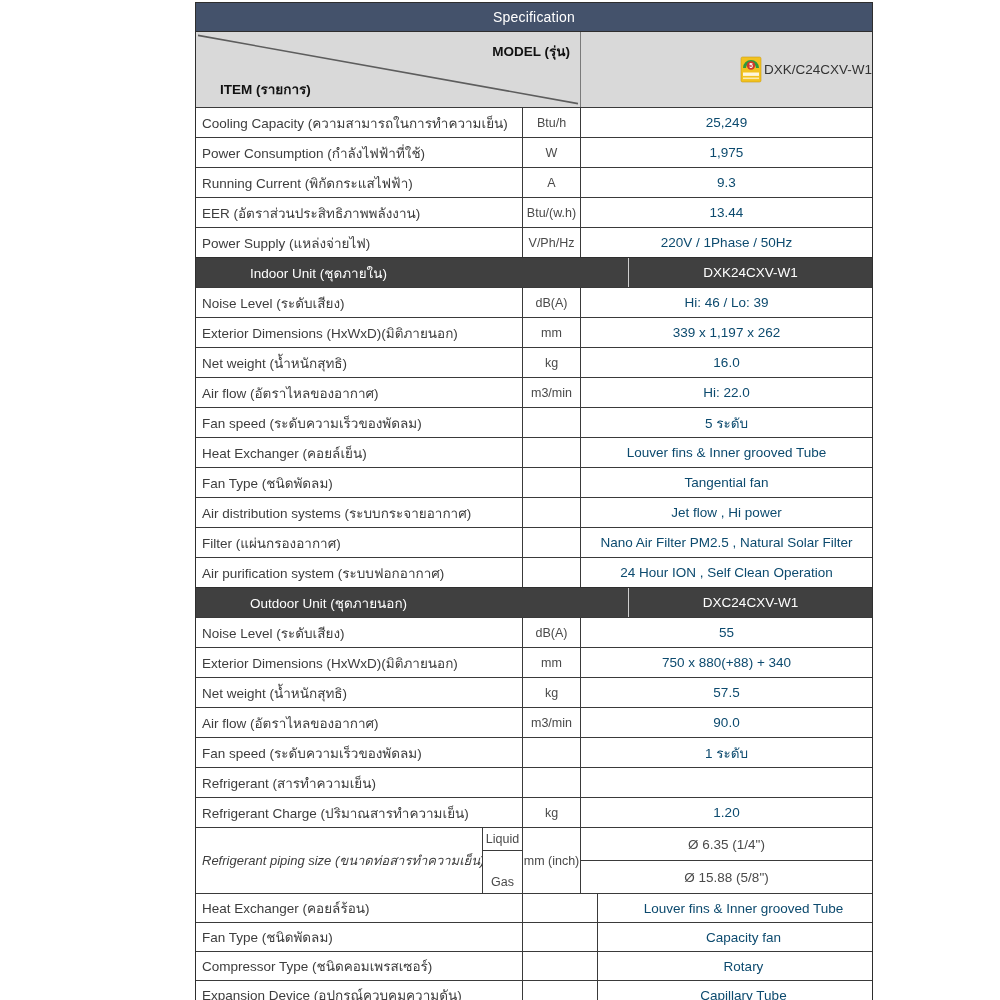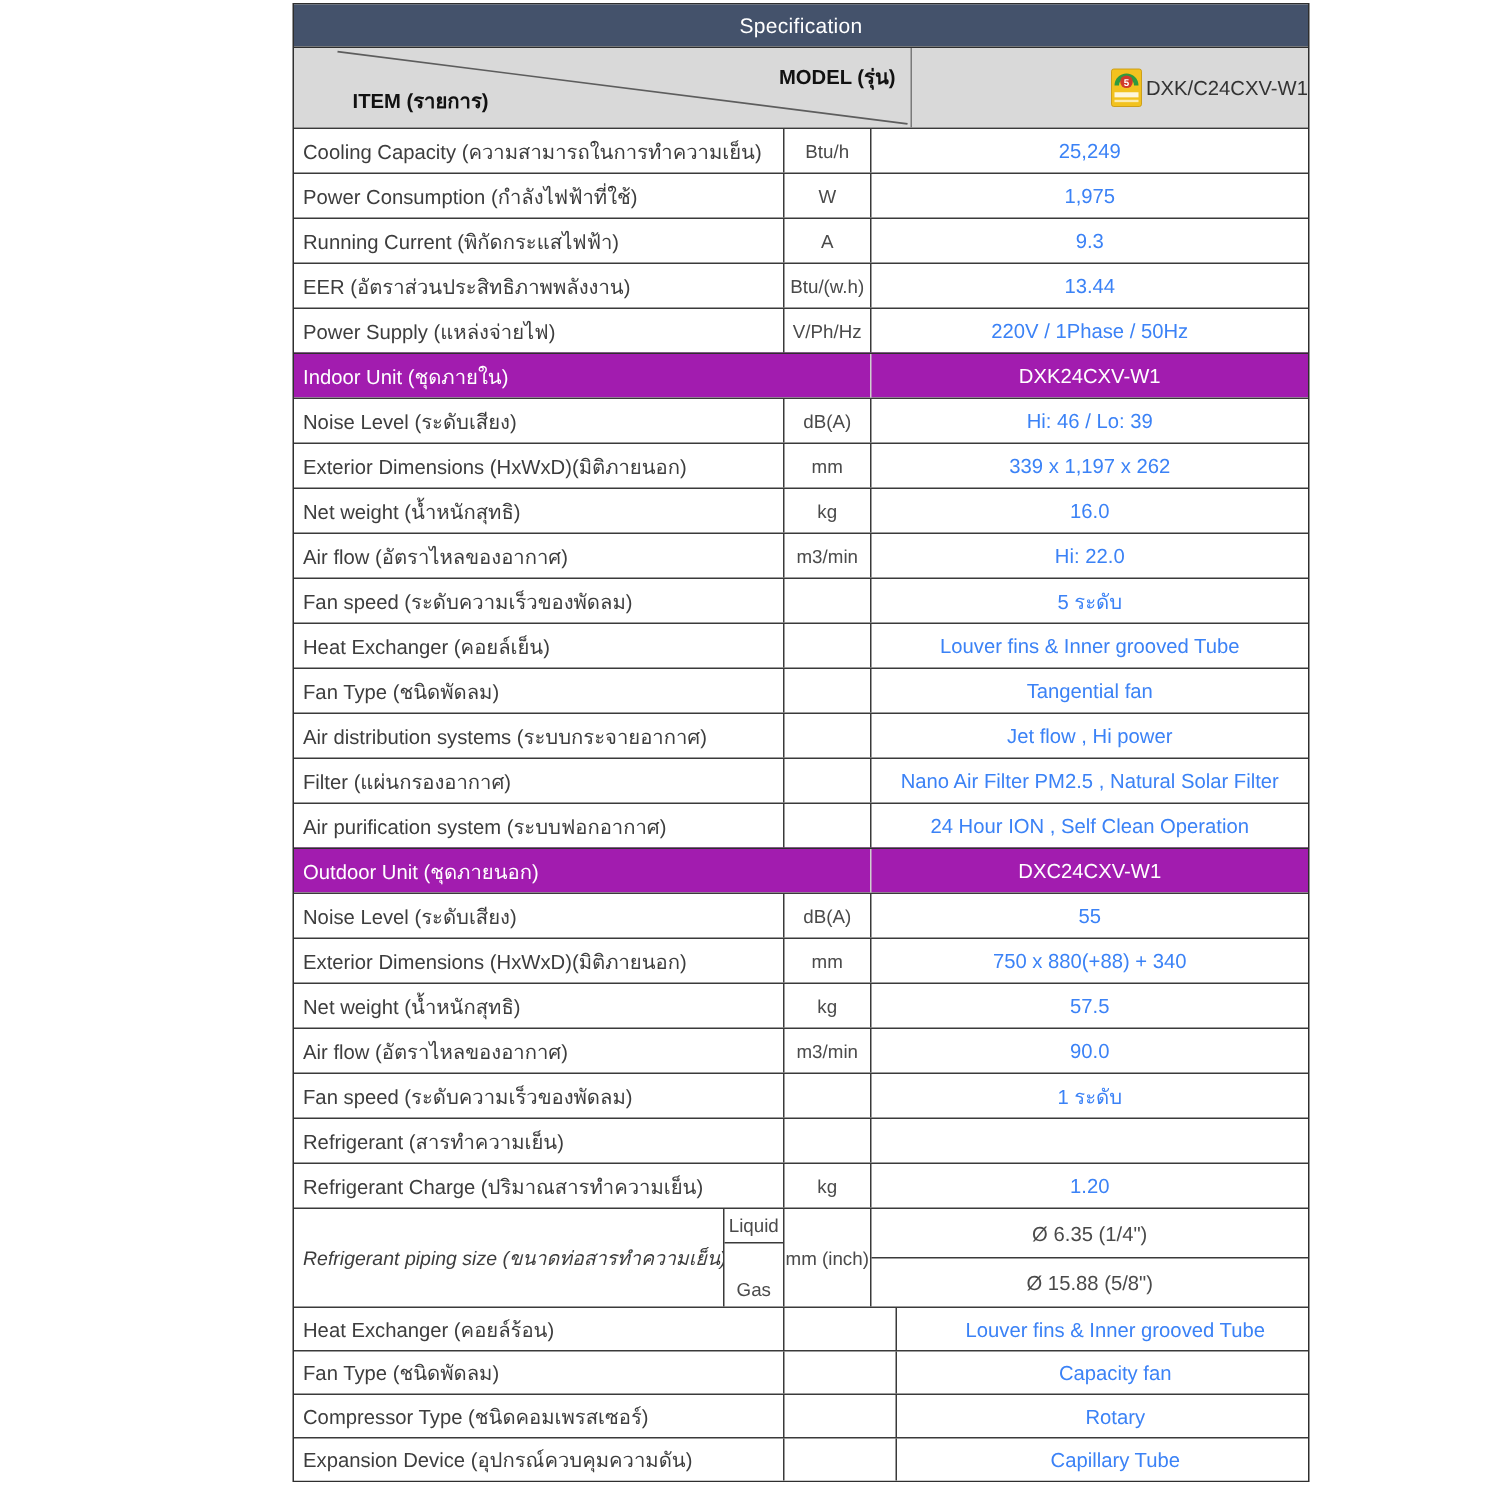--- a/index.html
+++ b/index.html
@@ -1,35 +1,35 @@
 <!DOCTYPE html>
 <html><head>
 <meta charset="utf-8">
 <style>
   html,body{margin:0;padding:0;background:#ffffff;width:1000px;height:1000px;overflow:hidden;
     font-family:"Liberation Sans","DejaVu Sans",sans-serif;}
   .page{position:relative;width:1000px;height:1000px;background:#ffffff;margin-left:35px;}
   .spec-table{position:absolute;left:160px;top:2px;width:678px;border:1px solid #2e2e2e;box-sizing:border-box;background:#fff;}
   .title-bar{height:28px;background:#44526B;color:#ffffff;display:flex;align-items:center;justify-content:center;
     font-size:14px;letter-spacing:.2px;box-sizing:border-box;}
-  .model-row{height:54px;background:#D9D9D9;display:flex;border-top:1px solid #2e2e2e;box-sizing:border-box;padding-left:27px;}
+  .model-row{height:76px;background:#D9D9D9;display:flex;border-top:1px solid #2e2e2e;box-sizing:border-box;}
   .model-left{width:385px;position:relative;border-right:1px solid #7a7a7a;box-sizing:border-box;}
   .model-left svg.diag{position:absolute;left:0;top:0;width:100%;height:100%;}
   .model-label{position:absolute;top:8px;right:10px;font-weight:bold;font-size:13.5px;color:#111;}
-  .item-label{position:absolute;bottom:7px;left:12px;font-weight:bold;font-size:13.5px;color:#111;}
+  .item-label{position:absolute;bottom:7px;left:24px;font-weight:bold;font-size:13.5px;color:#111;}
   .model-right{flex:1;display:flex;flex-direction:row;align-items:center;justify-content:flex-end;gap:2px;}
   .model-value{font-size:13.5px;color:#333;}
   .row{display:flex;height:30px;border-top:1px solid #3a3a3a;box-sizing:border-box;background:#fff;}
   #rows-container .row:nth-last-child(-n+4){height:29px;gap:17px;}
   .c-item{width:327px;border-right:1px solid #3a3a3a;box-sizing:border-box;display:flex;align-items:center;
     padding-left:6px;font-size:13.5px;color:#3d3d3d;white-space:nowrap;overflow:hidden;}
   .c-unit{width:58px;border-right:1px solid #3a3a3a;box-sizing:border-box;display:flex;align-items:center;
     justify-content:center;font-size:12.5px;color:#4a4a4a;white-space:nowrap;}
-  .c-value{flex:1;display:flex;align-items:center;justify-content:center;font-size:13.5px;color:#3b82f6;white-space:nowrap;}
-  .row.section{background:#a21caf;border-top:1px solid #2e2e2e;}
+  .c-value{flex:1;display:flex;align-items:center;justify-content:center;font-size:13.5px;color:#0c4a6e;white-space:nowrap;}
+  .row.section{background:#404040;border-top:1px solid #2e2e2e;padding-left:48px;}
   .sec-left{width:385px;border-right:1px solid #cfcfcf;box-sizing:border-box;display:flex;align-items:center;
     padding-left:6px;color:#ffffff;font-size:13.5px;}
   .sec-right{flex:1;display:flex;align-items:center;justify-content:center;color:#ffffff;font-size:13.5px;}
   .row.piping{height:66px;}
   .p-item{width:287px;border-right:1px solid #3a3a3a;box-sizing:border-box;display:flex;align-items:center;
     padding-left:6px;font-size:13px;color:#3d3d3d;white-space:nowrap;overflow:hidden;font-style:italic;}
   .p-sub{width:40px;border-right:1px solid #3a3a3a;box-sizing:border-box;display:flex;flex-direction:column;gap:20px;}
   .p-sub .p-subcell{flex:1;display:flex;align-items:center;justify-content:center;font-size:12.5px;color:#4a4a4a;}
   .p-sub .p-subcell:first-child{border-bottom:1px solid #3a3a3a;box-sizing:border-box;}
   .p-unit{width:58px;border-right:1px solid #3a3a3a;box-sizing:border-box;display:flex;align-items:center;

